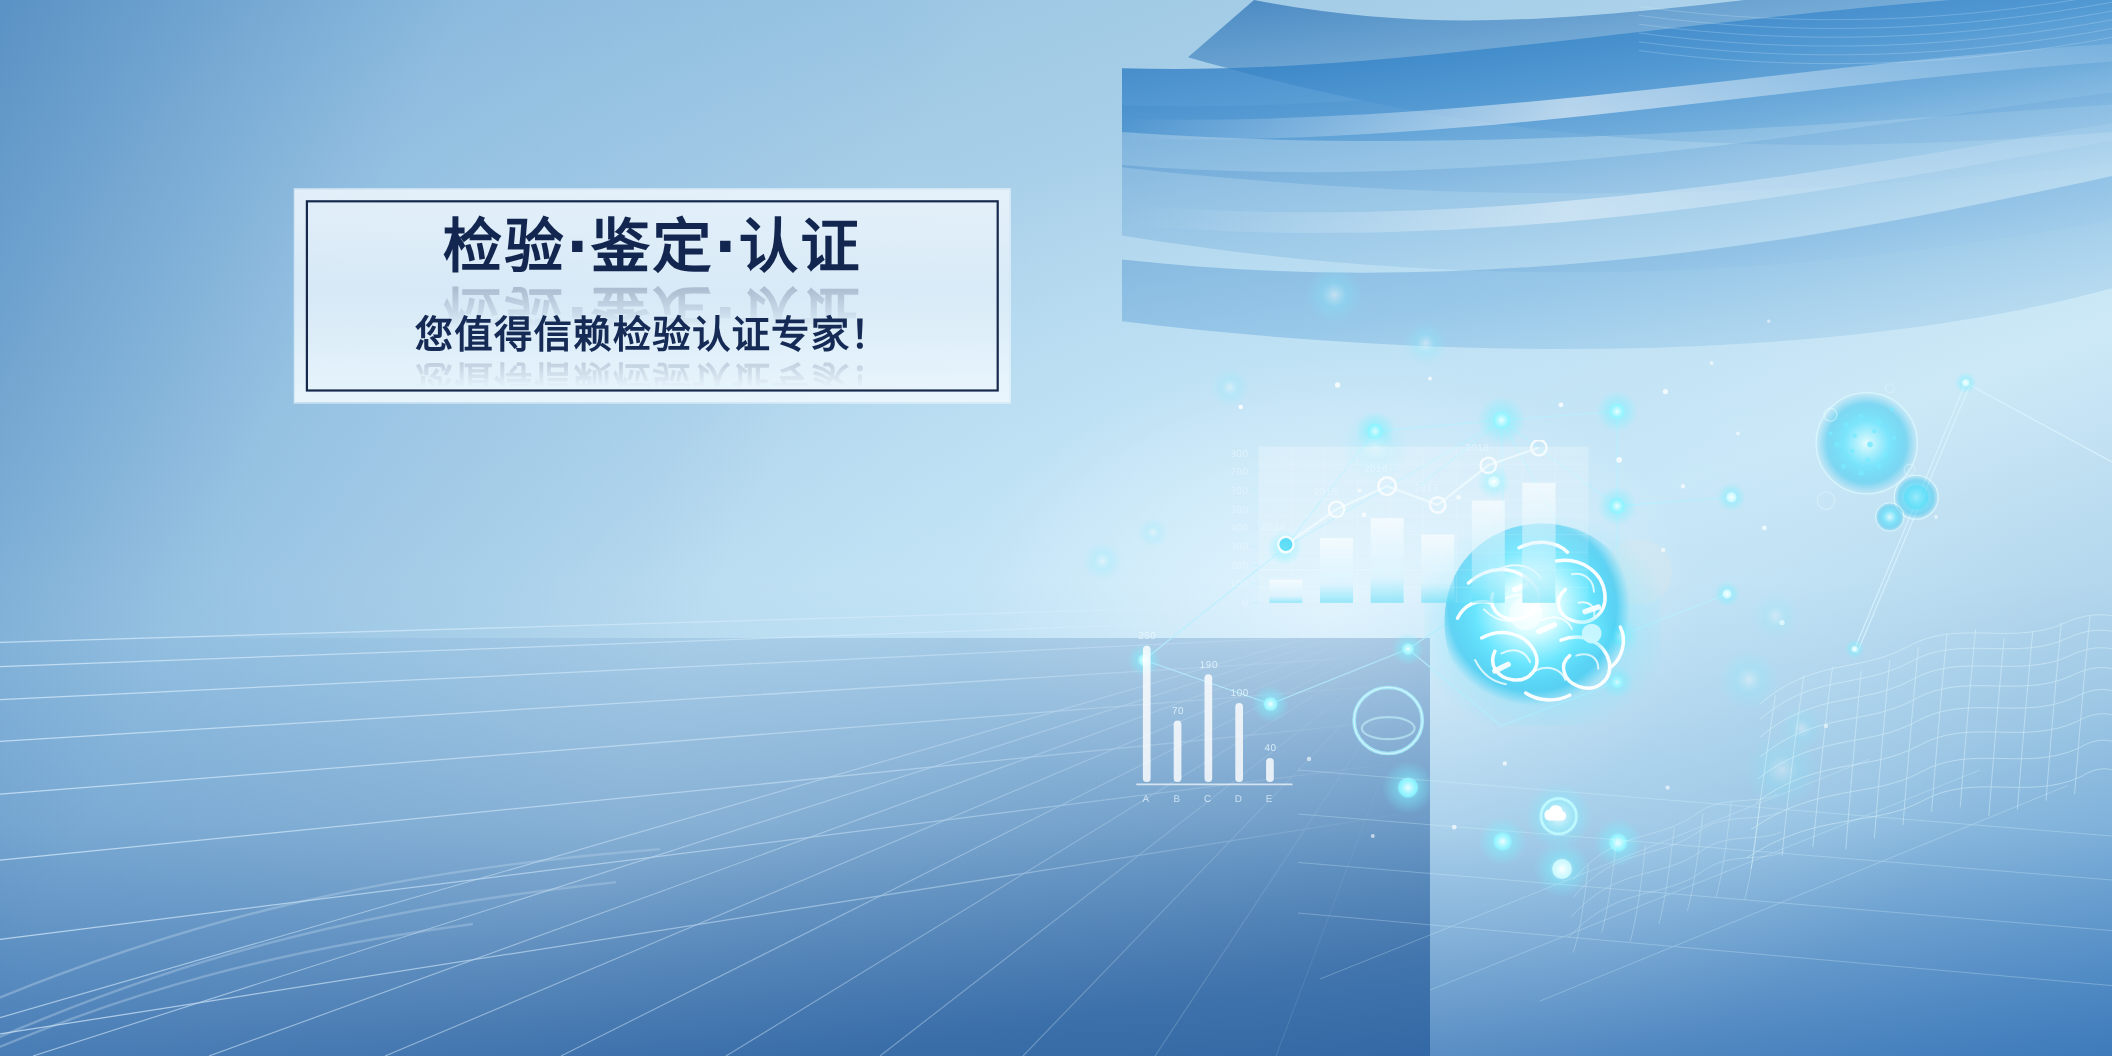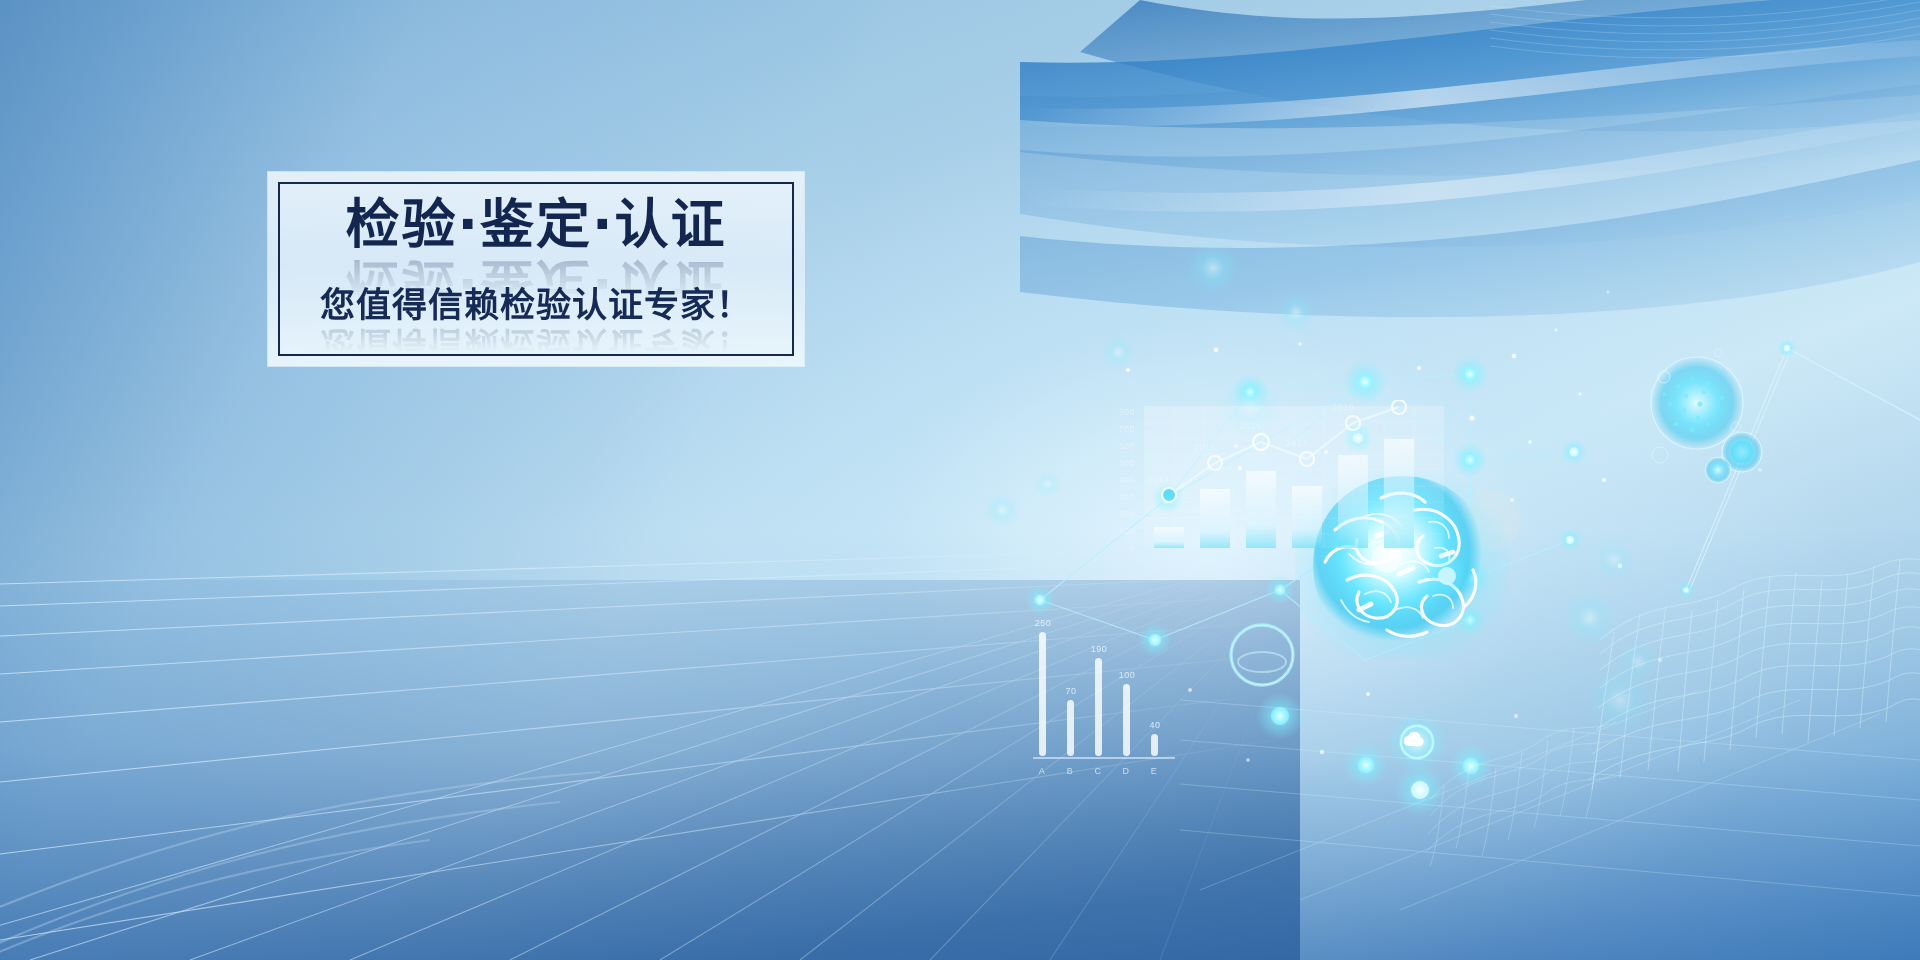--- a/index.html
+++ b/index.html
@@ -33,33 +33,33 @@
   
   #floorgrid{overflow:hidden;}
   #floorgrid svg{position:absolute;left:0;bottom:0;}
 
   
   #network svg{position:absolute;top:0;left:0;}
 
   
   .chartwrap{position:absolute;}
   #chart-line{left:1120px;top:400px;width:330px;height:180px;opacity:.82;}
-  #chart-bars{left:1025px;top:565px;width:180px;height:170px;opacity:.9;margin-top:45px;}
+  #chart-bars{left:1025px;top:565px;width:180px;height:170px;opacity:.9;}
 
   .axis-lab{
     fill:#eaf8ff;font-size:9px;font-family:"Liberation Sans",sans-serif;
     letter-spacing:.5px;
   }
 
   
   #brain{position:absolute;left:1295px;top:470px;width:215px;height:190px;}
 
   
   #headline{
-    position:absolute;left:268px;top:172px;width:536px;height:194px;
+    position:absolute;left:268px;top:172px;width:650px;height:194px;
     background:linear-gradient(180deg, rgba(233,243,251,.93) 0%, rgba(219,236,248,.93) 48%, rgba(236,247,253,.94) 100%);
     box-shadow:0 0 0 1px rgba(255,255,255,.55);
   }
   #headline-inner{
     position:absolute;left:10px;top:10px;right:10px;bottom:10px;
     border:2px solid #16284c;
   }
   .hl-text{position:absolute;left:0;right:0;text-align:center;}
   #hl-title{
     top:14px;

